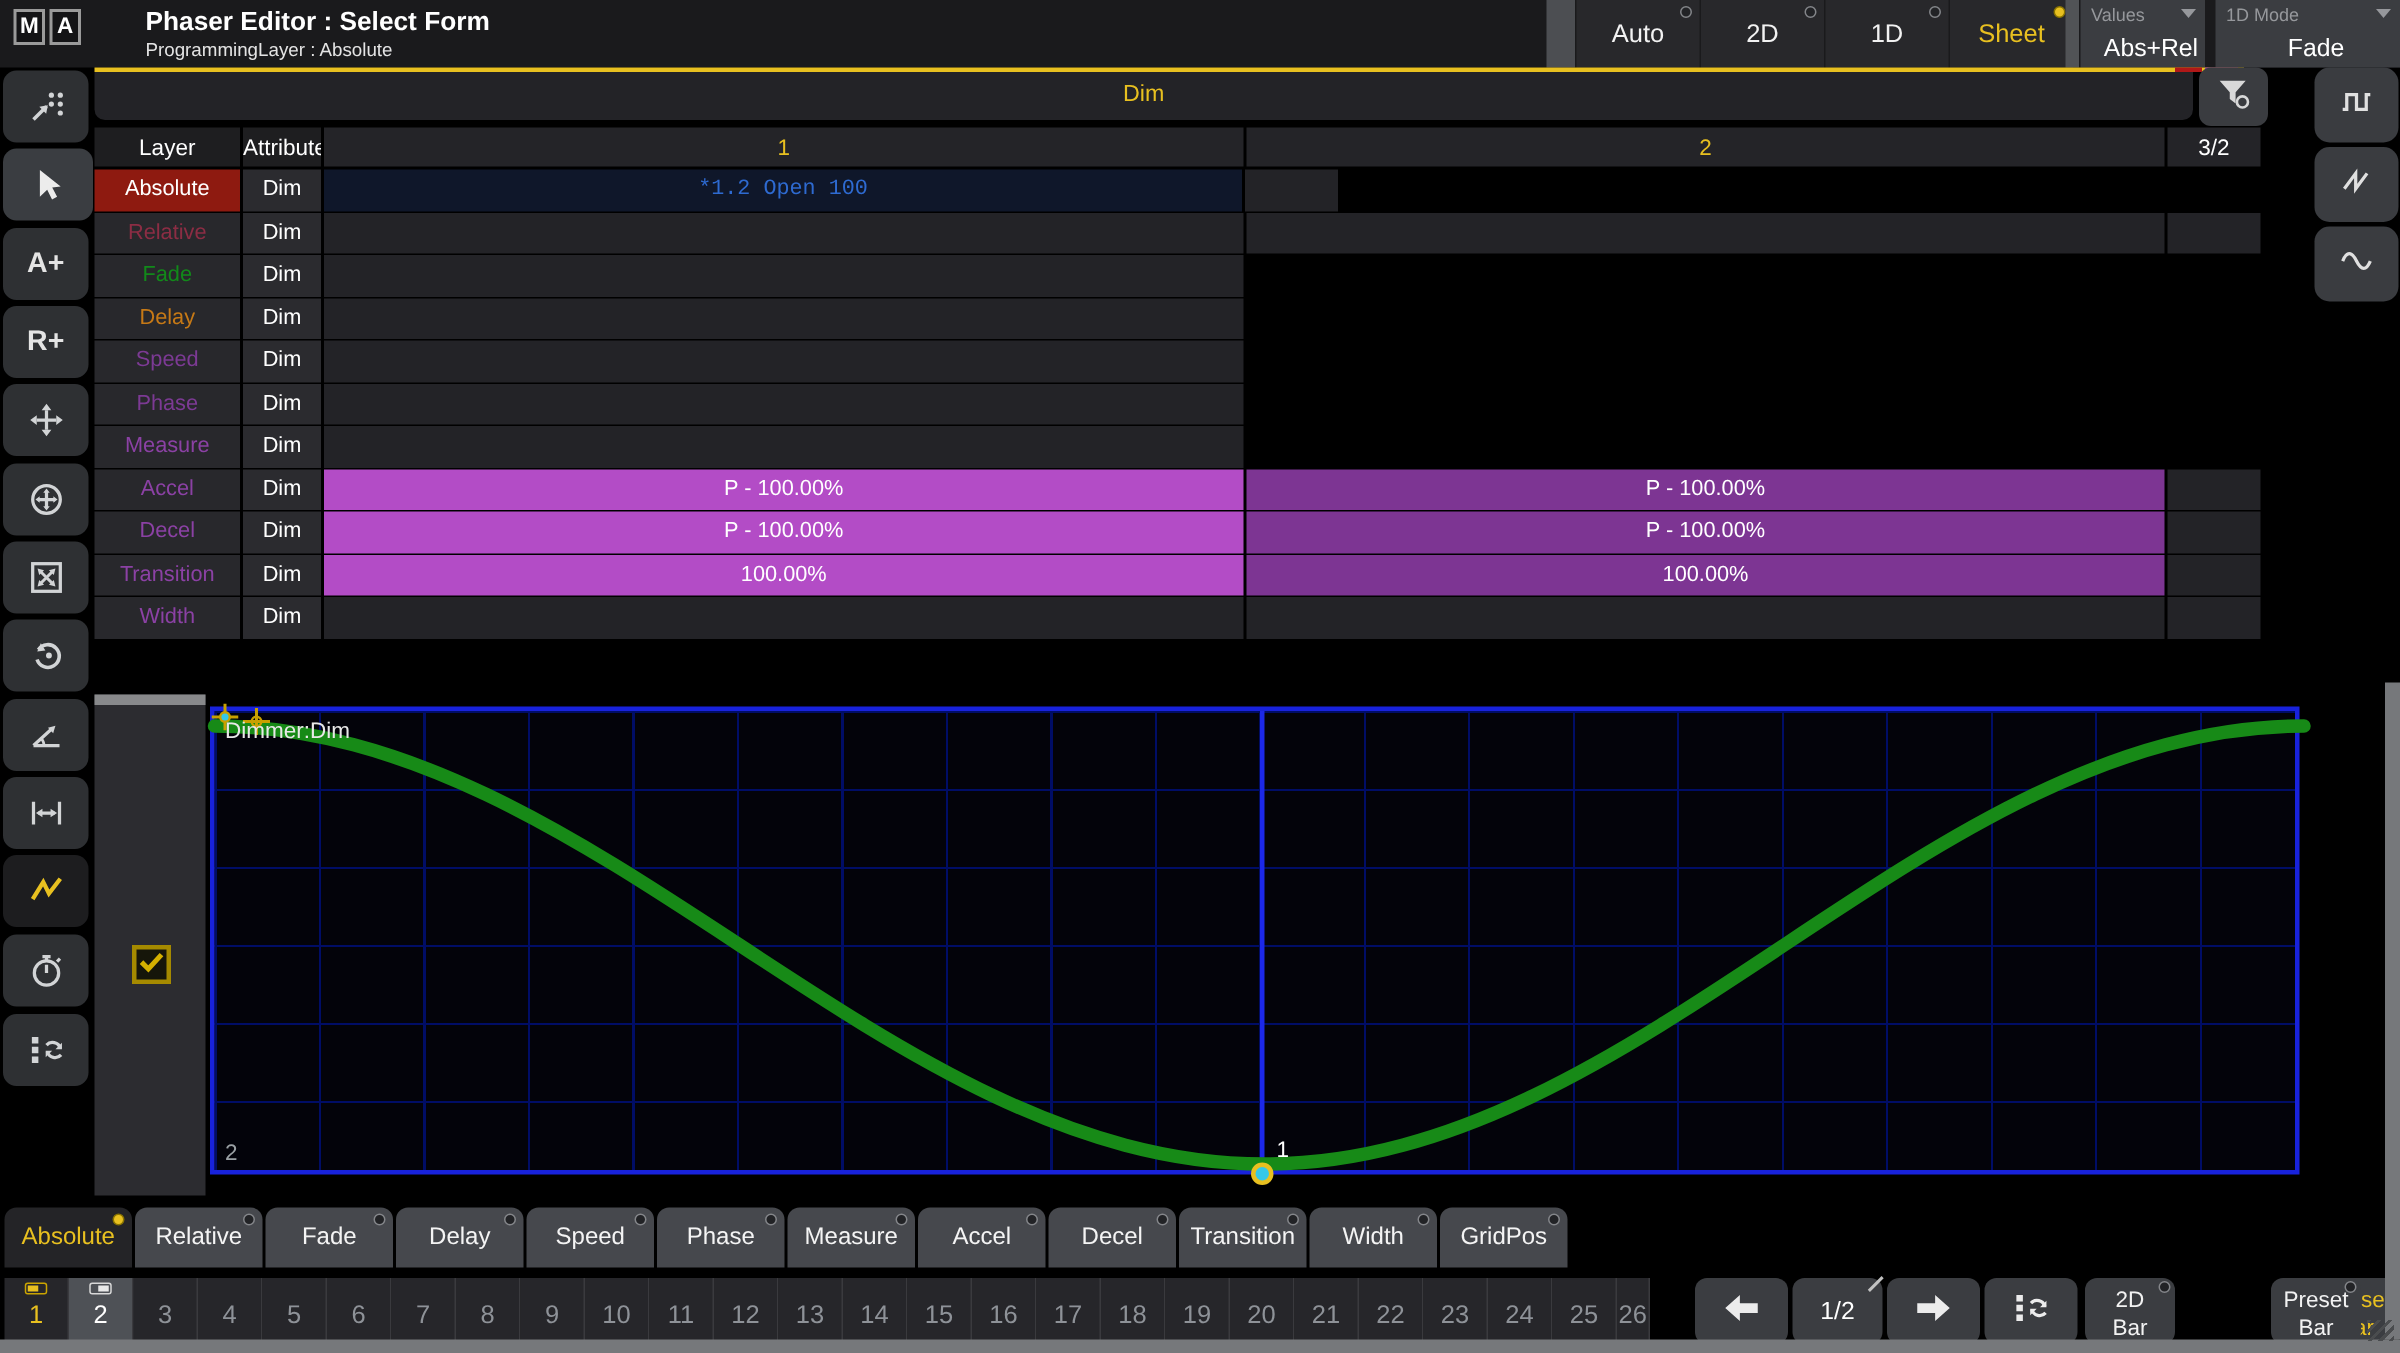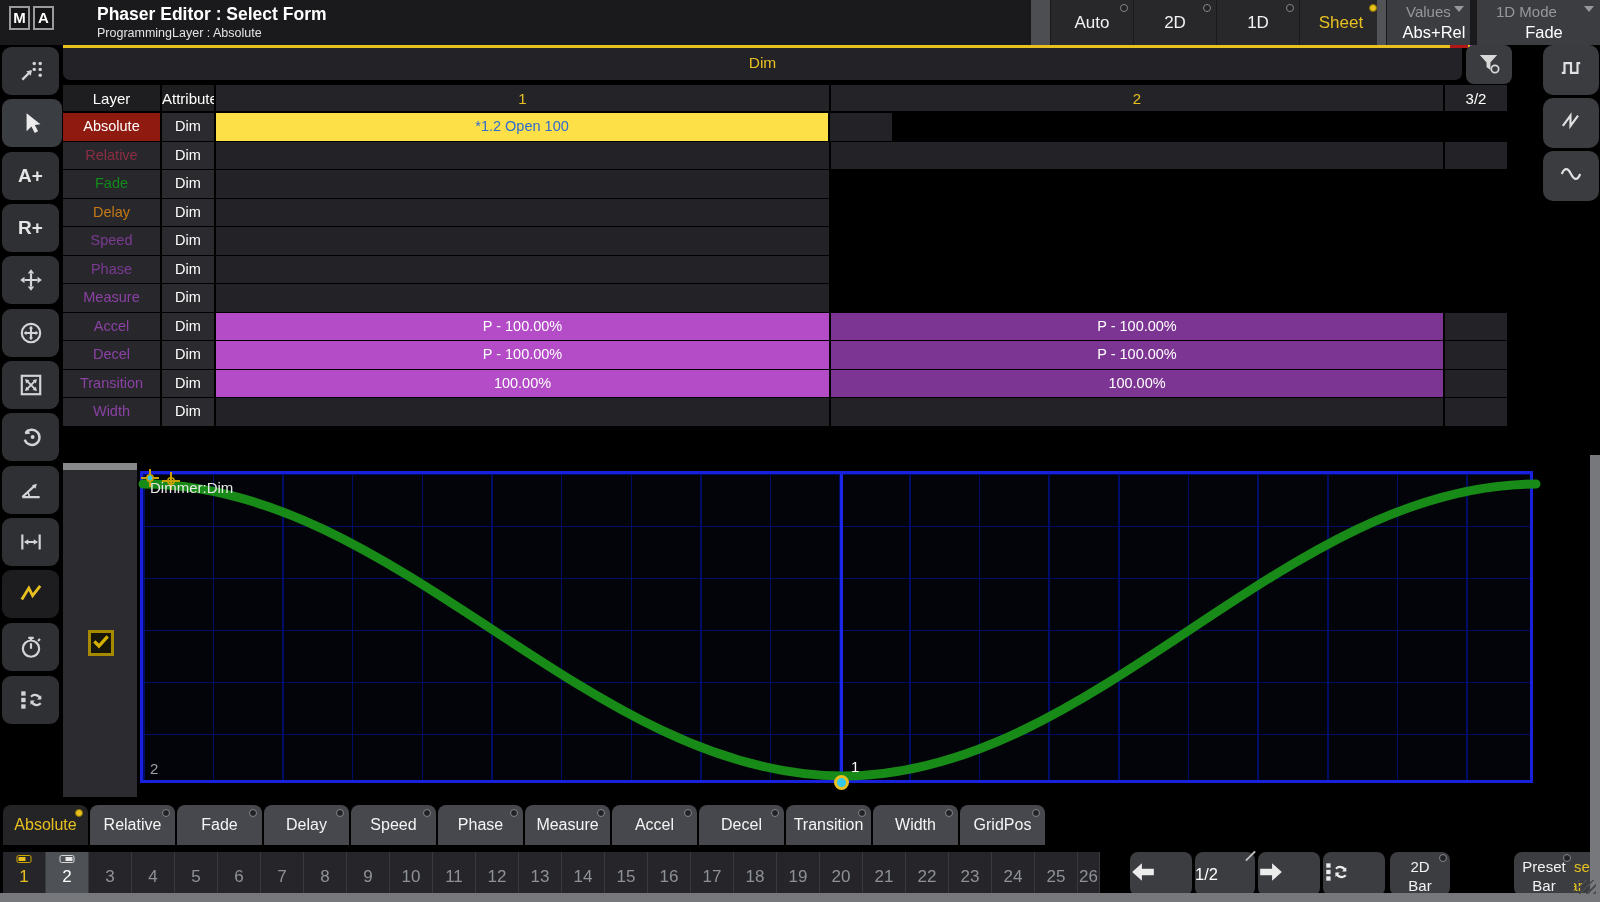--- a/index.html
+++ b/index.html
@@ -16,21 +16,21 @@
   .win-subtitle { position:absolute; left:97px; top:26px; font-size:12.5px; color:#e4e4e4; }
   .tb-spacer { position:absolute; top:0; height:45px; background:#4c4e52; }
   .viewbtns { position:absolute; left:1051px; top:0; height:45px; display:flex; }
   .viewbtn { position:relative; width:82px; height:45px; margin-right:1px; background:#28282b;
              font-size:17px; color:#f2f2f2; text-align:center; line-height:45px; cursor:default; }
   .viewbtn.active { color:#e8c020; }
   .rdot { position:absolute; top:4px; right:5px; width:8px; height:8px; border-radius:50%;
           border:1.5px solid #84868a; background:#222326; }
   .rdot.on { background:#e8c020; border-color:#8a7400; }
   .ddpanel { position:absolute; top:0; height:45px; background:#3b3d41; }
-  .ddpanel .dlabel { position:absolute; left:19px; top:3px; font-size:15px; color:#96989c; }
+  .ddpanel .dlabel { position:absolute; left:7px; top:3px; font-size:12px; color:#96989c; }
   .ddpanel .dvalue { position:absolute; left:0; right:0; bottom:3px; text-align:center; font-size:16.5px; color:#fff;margin-left:11px; }
   .ddtri { position:absolute; top:6px; right:6px; width:0; height:0;
            border-left:5px solid transparent; border-right:5px solid transparent; border-top:6px solid #96989c; }
 
   
   .tool { position:absolute; left:2px; width:57px; height:48px; background:#2e3033; border-radius:9px;
           display:flex; align-items:center; justify-content:center; }
   .tool.sel { background:#3a3d41; width:60px; }
   .tool.active { background:#1d1d1f; }
   .tool svg { display:block; }
@@ -51,21 +51,21 @@
   .tcell { margin-right:2px; text-align:center; line-height:27.5px; font-size:14.5px; overflow:hidden; white-space:nowrap; }
   .w-layer{ width:97px; } .w-attr{ width:52px; } .w-v1{ width:613px; } .w-v2{ width:612px; } .w-c3{ width:62px; }
   .hrow .tcell { background:#1e1e20; color:#fff; font-size:15px; }
   .hrow .w-v1, .hrow .w-v2 { background:#242428; color:#e8c020; }
   .hrow .w-c3 { background:#242428; color:#fff; }
   .c-layer { background:#28282c; }
   .c-attr  { background:#2b2b2f; color:#fff; }
   .c-val   { background:#232327; }
   .r-abs .c-layer { background:#8e1a10; color:#fff; }
   .r-abs .w-v1 { background:#c01d12; color:#2e6ad0; }
-  .r-abs .w-v2 { background:#fde047; color:#2e6ad0; }
+  .r-abs .w-v2 { background:#0f172a; color:#2e6ad0;font-family:Liberation Mono, monospace; }
   .r-rel .c-layer { color:#8c2d44; }
   .r-fade .c-layer { color:#12891a; }
   .r-delay .c-layer { color:#c67916; }
   .r-speed .c-layer, .r-phase .c-layer { color:#7c3a94; }
   .r-measure .c-layer, .r-accel .c-layer, .r-decel .c-layer, .r-trans .c-layer, .r-width .c-layer { color:#8b41a4; }
   .dark2 .w-v2, .dark2 .w-c3 { background:transparent; }
   .r-accel .w-v1, .r-decel .w-v1, .r-trans .w-v1 { background:#b34cc6; color:#fff; }
   .r-accel .w-v2, .r-decel .w-v2, .r-trans .w-v2 { background:#7d3593; color:#fff; }
 
   
@@ -99,21 +99,21 @@
           color:#8e9298; font-size:17px; text-align:center; padding-top:15px; }
   .step.s1 { color:#e8c020; }
   .step.s2 { background:#4e5156; color:#fff; }
   .step.clip { width:22px; overflow:hidden; }
   .tg { position:absolute; top:3px; left:50%; transform:translateX(-50%); width:15px; height:8px;
         border:1px solid #caa400; border-radius:2px; }
   .tg::after { content:""; position:absolute; left:1px; top:1px; bottom:1px; width:7px; background:#e8c020; }
   .tg.white { border-color:#d8d8d8; }
   .tg.white::after { left:auto; right:1px; background:#e8e8e8; }
   .pbtn { position:absolute; top:852px; height:44px; background:#3b3d41; border-radius:8px;
-          display:flex; align-items:center; justify-content:flex-start; color:#fff; font-size:16.5px; }
+          display:flex; align-items:center; justify-content:center; color:#fff; font-size:16.5px; }
   .fold { position:absolute; top:3px; right:-2px; width:13px; height:2px; background:#c2c2c2; transform:rotate(-45deg); }
   .barbtn { position:absolute; top:852px; width:60px; height:44px; background:#3b3d41; border-radius:8px;
             text-align:center; font-size:15px; color:#f2f2f2; line-height:1.25; padding-top:6px; }
   .barbtn.active { color:#e8c020; }
 
   
   .edge-bottom { position:absolute; left:0; top:893px; width:1600px; height:9px; background:#76787b; }
   .edge-right { position:absolute; left:1590px; top:455px; width:10px; height:438px; background:#76787b; }
   .grip { position:absolute; left:1578px; top:880px; width:18px; height:14px;
           background:repeating-linear-gradient(135deg, #4a4c4e 0 2px, transparent 2px 5px); }

